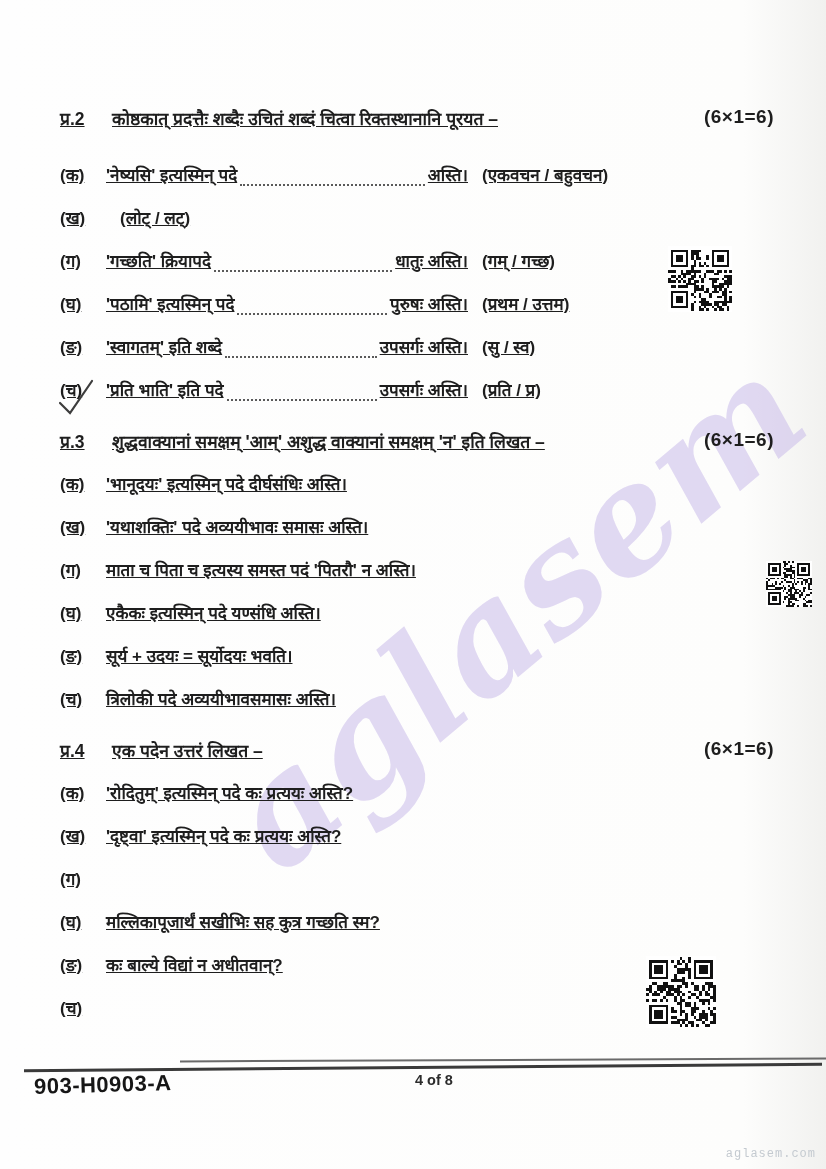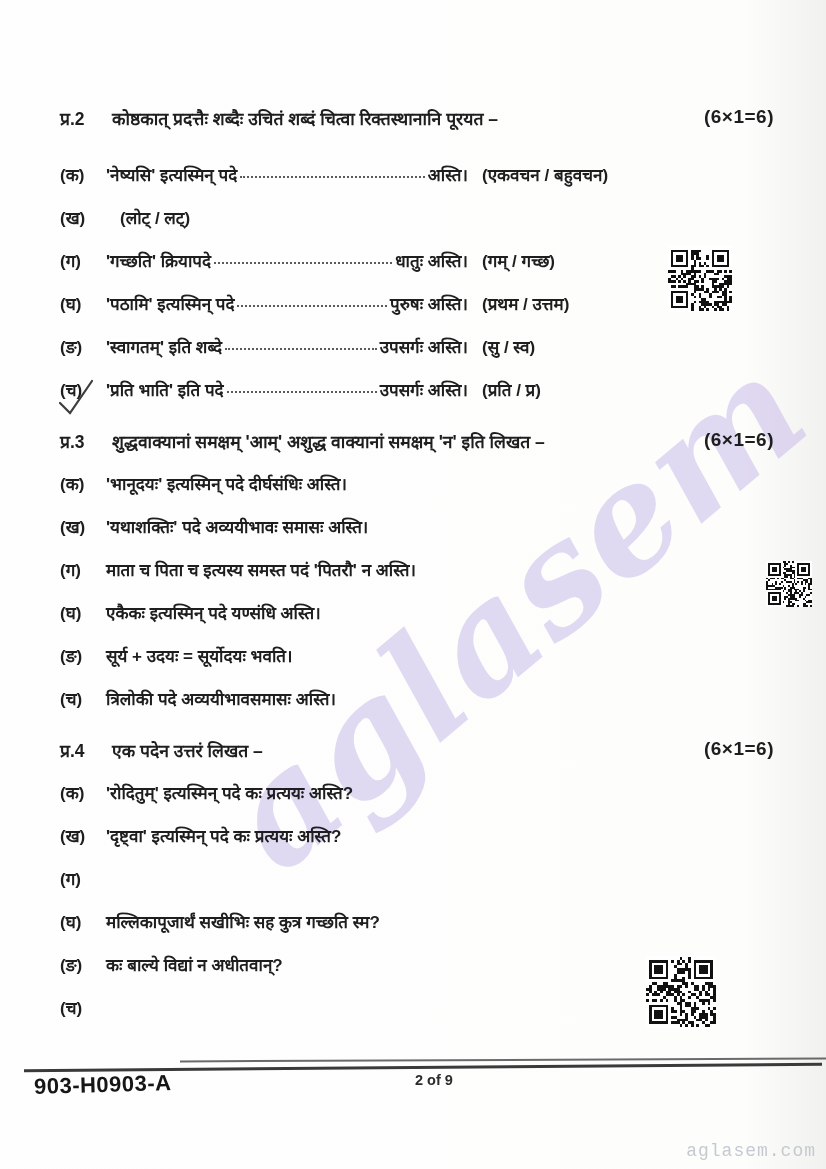--- a/index.html
+++ b/index.html
@@ -10,29 +10,29 @@
     background:linear-gradient(90deg,#fefefe 0%,#fdfdfc 90%,#f1f1ef 100%);
     font-family:"Liberation Sans","DejaVu Sans",sans-serif;
     color:#1e1e1e;
     overflow:hidden;
   }
   .content{
     position:relative;
     z-index:2;
     padding:96px 0 0 60px;
   }
-  .row{position:relative;display:flex;align-items:center;height:43px;width:766px;}
+  .row{position:relative;display:flex;align-items:center;height:43px;width:766px;text-decoration:underline;}
   .q-header{font-weight:700;font-size:17.5px;}
   .q-header.gap-after{margin-bottom:14px;}
   .q-num{width:52px;flex:0 0 52px;font-weight:700;}
   .q-text{white-space:nowrap;}
   .marks{position:absolute;right:52px;top:10px;font-weight:700;font-size:19px;letter-spacing:.5px;}
   .item{font-size:17px;font-weight:600;}
   .ilabel{width:46px;flex:0 0 46px;}
-  .imain{display:flex;align-items:flex-start;width:362px;flex:0 0 362px;}
+  .imain{display:flex;align-items:flex-end;width:362px;flex:0 0 362px;}
   .ipre{white-space:nowrap;}
   .blank{flex:1;margin:0 3px;border-bottom:2px dotted #5a5a5a;height:13px;min-width:40px;}
   .ipost{white-space:nowrap;}
   .iopt{margin-left:14px;white-space:nowrap;}
   .itext{white-space:nowrap;}
   .section-gap{height:8px;}
   
   .watermark{
     position:absolute;left:515px;top:612px;z-index:1;
     transform:translate(-50%,-50%) rotate(-40deg);
@@ -68,21 +68,21 @@
     font-size:22px;font-weight:700;letter-spacing:.5px;
     transform:rotate(-1.6deg);color:#161616;
   }
   .page-number{
     position:absolute;left:415px;top:1072px;z-index:2;
     font-size:14.5px;font-weight:700;color:#2c2c2c;
   }
   .site-credit{
     position:absolute;right:10px;bottom:8px;z-index:2;
     font-family:"Liberation Mono","DejaVu Sans Mono",monospace;
-    font-size:18px;color:#c4cad0;letter-spacing:1px;
+    font-size:12px;color:#c4cad0;letter-spacing:1px;
   }
 </style>
 </head>
 <body>
 
 <div class="page">
 
   <div class="watermark">aglasem</div>
 
   <div class="checkmark">
@@ -793,16 +793,16 @@
         <rect x="16" y="24" width="1" height="1" fill="#111"></rect>
         <rect x="18" y="24" width="1" height="1" fill="#111"></rect>
         <rect x="21" y="24" width="1" height="1" fill="#111"></rect>
         <rect x="22" y="24" width="1" height="1" fill="#111"></rect>
       </svg>
     </div>
 
   <div class="footer-rule-2"></div>
   <div class="footer-rule"></div>
   <div class="paper-code">903-H0903-A</div>
-  <div class="page-number">2 of 9</div>
+  <div class="page-number">4 of 8</div>
   <div class="site-credit">aglasem.com</div>
 
 </div>
 
 </body></html>

